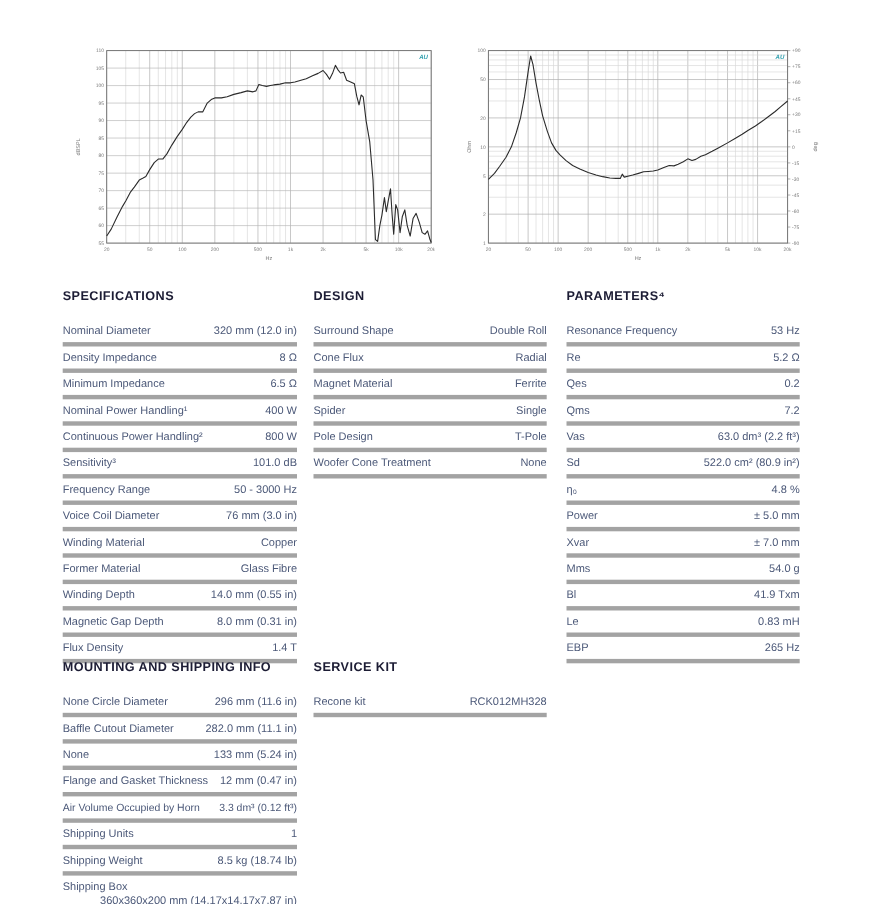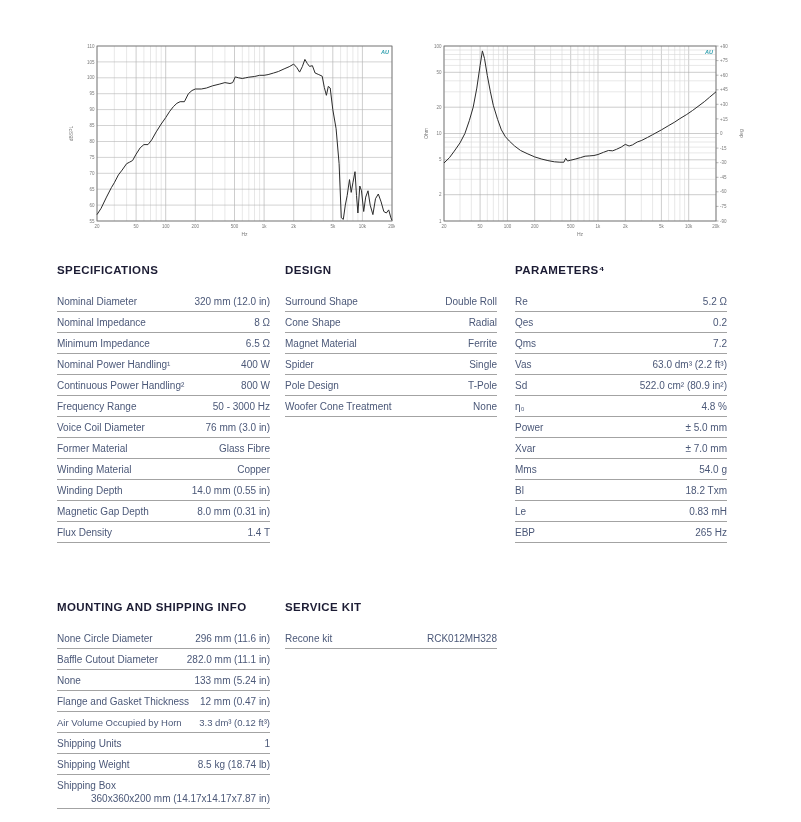--- a/index.html
+++ b/index.html
@@ -23,21 +23,21 @@
     font-weight:bold;
     letter-spacing:.4px;
     color:#1c1c34;
   }
   .spec-table{width:100%;}
   .row{
     display:flex;
     justify-content:space-between;
     align-items:baseline;
     flex-wrap:wrap;
-    border-bottom:1px solid #a3a3a3;
+    border-bottom:4px solid #a3a3a3;
     padding:4px 0 3px 0;
     font-size:10px;
     line-height:13px;
     color:#4b5878;
   }
   .row .label{padding-right:4px;white-space:nowrap;}
   .row .value{flex:1;text-align:right;white-space:nowrap;}
   .row.snug{font-size:9.5px;}
 </style>
 </head>
@@ -214,50 +214,54 @@
       </svg></div>
 
   <section class="section" id="sec-0">
     <h3>SPECIFICATIONS</h3>
     <div class="spec-table">
         <div class="row">
           <span class="label">Nominal Diameter</span>
           <span class="value">320 mm (12.0 in)</span>
         </div>
         <div class="row">
-          <span class="label">Nominal Impedance</span>
+          <span class="label">Density Impedance</span>
           <span class="value">8 Ω</span>
         </div>
         <div class="row">
           <span class="label">Minimum Impedance</span>
           <span class="value">6.5 Ω</span>
         </div>
         <div class="row">
           <span class="label">Nominal Power Handling¹</span>
           <span class="value">400 W</span>
         </div>
         <div class="row">
           <span class="label">Continuous Power Handling²</span>
           <span class="value">800 W</span>
         </div>
         <div class="row">
+          <span class="label">Sensitivity³</span>
+          <span class="value">101.0 dB</span>
+        </div>
+        <div class="row">
           <span class="label">Frequency Range</span>
           <span class="value">50 - 3000 Hz</span>
         </div>
         <div class="row">
           <span class="label">Voice Coil Diameter</span>
           <span class="value">76 mm (3.0 in)</span>
         </div>
         <div class="row">
+          <span class="label">Winding Material</span>
+          <span class="value">Copper</span>
+        </div>
+        <div class="row">
           <span class="label">Former Material</span>
           <span class="value">Glass Fibre</span>
-        </div>
-        <div class="row">
-          <span class="label">Winding Material</span>
-          <span class="value">Copper</span>
         </div>
         <div class="row">
           <span class="label">Winding Depth</span>
           <span class="value">14.0 mm (0.55 in)</span>
         </div>
         <div class="row">
           <span class="label">Magnetic Gap Depth</span>
           <span class="value">8.0 mm (0.31 in)</span>
         </div>
         <div class="row">
@@ -268,21 +272,21 @@
   </section>
 
   <section class="section" id="sec-1">
     <h3>DESIGN</h3>
     <div class="spec-table">
         <div class="row">
           <span class="label">Surround Shape</span>
           <span class="value">Double Roll</span>
         </div>
         <div class="row">
-          <span class="label">Cone Shape</span>
+          <span class="label">Cone Flux</span>
           <span class="value">Radial</span>
         </div>
         <div class="row">
           <span class="label">Magnet Material</span>
           <span class="value">Ferrite</span>
         </div>
         <div class="row">
           <span class="label">Spider</span>
           <span class="value">Single</span>
         </div>
@@ -294,20 +298,24 @@
           <span class="label">Woofer Cone Treatment</span>
           <span class="value">None</span>
         </div>
       </div>
   </section>
 
   <section class="section" id="sec-2">
     <h3>PARAMETERS⁴</h3>
     <div class="spec-table">
         <div class="row">
+          <span class="label">Resonance Frequency</span>
+          <span class="value">53 Hz</span>
+        </div>
+        <div class="row">
           <span class="label">Re</span>
           <span class="value">5.2 Ω</span>
         </div>
         <div class="row">
           <span class="label">Qes</span>
           <span class="value">0.2</span>
         </div>
         <div class="row">
           <span class="label">Qms</span>
           <span class="value">7.2</span>
@@ -331,21 +339,21 @@
         <div class="row">
           <span class="label">Xvar</span>
           <span class="value">± 7.0 mm</span>
         </div>
         <div class="row">
           <span class="label">Mms</span>
           <span class="value">54.0 g</span>
         </div>
         <div class="row">
           <span class="label">Bl</span>
-          <span class="value">18.2 Txm</span>
+          <span class="value">41.9 Txm</span>
         </div>
         <div class="row">
           <span class="label">Le</span>
           <span class="value">0.83 mH</span>
         </div>
         <div class="row">
           <span class="label">EBP</span>
           <span class="value">265 Hz</span>
         </div>
       </div>

